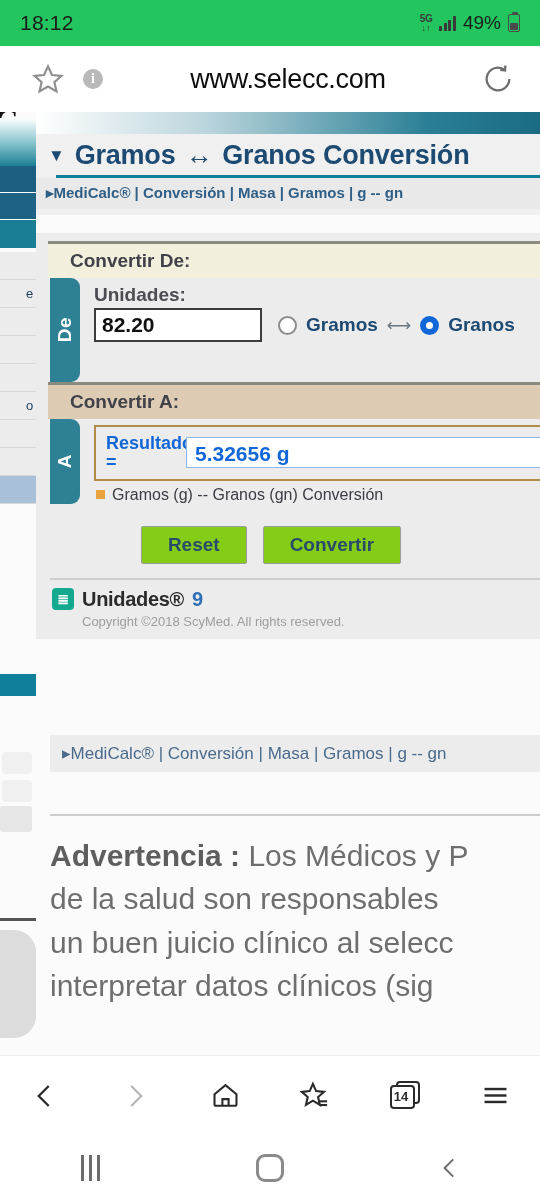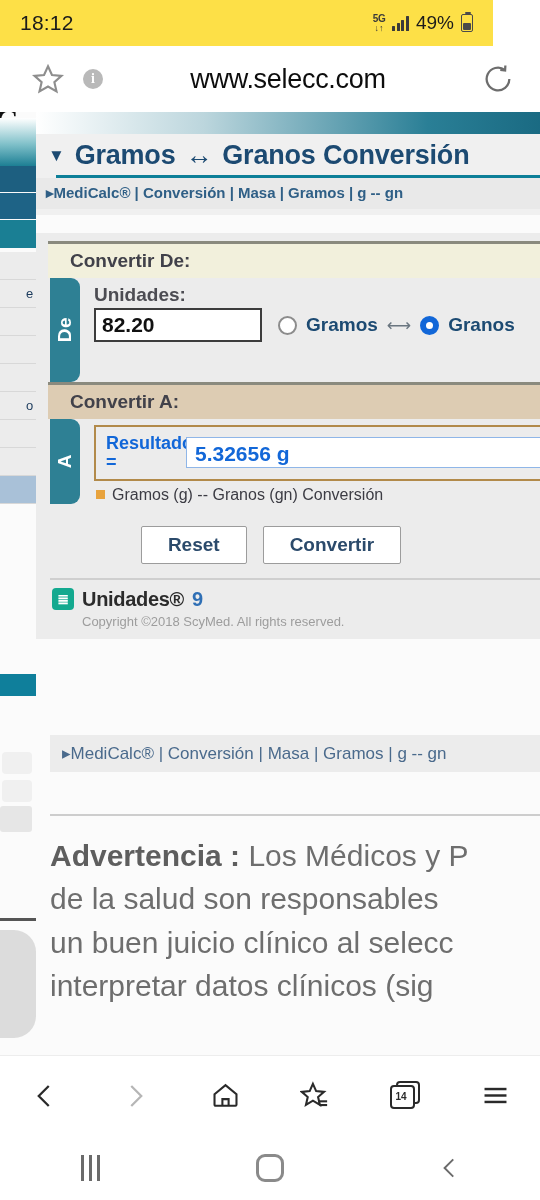--- a/index.html
+++ b/index.html
@@ -6,23 +6,23 @@
   html, body {
     width: 540px; height: 1200px;
     font-family: "Liberation Sans", sans-serif;
     background: #ffffff;
     overflow: hidden;
   }
   .phone { position: relative; width: 540px; height: 1200px; background: #fff; }
 
   
   .statusbar {
-    position: absolute; top: 0; left: 0; width: 493px; height: 46px;
+    position: absolute; top: 0; left: 0; width: 540px; height: 46px;
     display: flex; align-items: center; justify-content: space-between;
-    padding: 0 20px; background: #fde047;
+    padding: 0 20px; background: #22c55e;
   }
   .status-time { font-size: 21px; color: #1b1b1b; letter-spacing: .2px; }
   .status-right { display: flex; align-items: center; gap: 7px; }
   .net5g { display: flex; flex-direction: column; align-items: center; line-height: 1; }
   .net5g .lbl { font-size: 10px; font-weight: bold; color: #3a3a3a; letter-spacing: -.3px;}
   .net5g .arr { font-size: 9px; color: #3a3a3a; line-height: 1; }
   .bars { display: flex; align-items: flex-end; gap: 1.5px; height: 16px; }
   .bars i { display: block; width: 3px; background: #3a3a3a; border-radius: .5px; }
   .bars i:nth-child(1){height:5px} .bars i:nth-child(2){height:8px}
   .bars i:nth-child(3){height:11px} .bars i:nth-child(4){height:15px}
@@ -135,21 +135,21 @@
     white-space:nowrap; overflow:hidden; }
   .sub-link { padding: 5px 0 0 2px; font-size: 16px; color:#3c3c44; display:flex;
     align-items:center; gap:7px; white-space:nowrap; }
   .bullet { width: 9px; height: 9px; background:#e8a33d; display:inline-block; }
 
   .factors { display:flex; padding: 10px 0 0 14px; }
   .factors .fl { width: 112px; font-size: 17px; color:#4c4c52; line-height: 1.35; }
   .factors .fv { font-size: 17px; font-weight:bold; color:#2b3b4e; line-height: 1.35; }
 
   .btn-row { display:flex; justify-content:center; gap: 16px; padding: 12px 0 0 0; margin-right: 90px; }
-  .btn { background:#ffffff; border:1px solid #9c9c9c; border-radius:2px;
+  .btn { background:#84cc16; border:1px solid #9c9c9c; border-radius:2px;
     font-size: 19px; font-weight:bold; color:#2b4a6b; padding: 7px 26px;
     font-family:"Liberation Sans",sans-serif; }
 
   .foot-rule { height:2px; background:#cfcfcf; margin: 14px 14px 0 14px; }
   .medicalc { display:flex; align-items:center; gap:8px; padding: 8px 0 0 16px; }
   .mc-ico { width: 22px; height: 22px; background:#13a98f; border-radius:4px;
     color:#fff; font-size: 14px; font-weight:bold; display:flex; align-items:center;
     justify-content:center; font-family:"Liberation Serif", serif; }
   .mc-name { font-size: 20px; font-weight:bold; color:#2b2b2b; letter-spacing:-.3px; }
   .mc-ver { font-size: 20px; font-weight:bold; color:#2f6fb5; }
@@ -168,21 +168,21 @@
     background:#fff; display:flex; align-items:center; justify-content:space-around;
     border-top: 1px solid #ededed; }
   .bb { display:flex; align-items:center; justify-content:center; width:62px; height:62px; color:#2a2a2a; }
   .bb.dim { color:#b6b6b6; }
   .tabcount { position:relative; width: 30px; height:30px; }
   .tabcount .sq { position:absolute; left:0; top:4px; width:25px; height:24px;
     border:2.3px solid #2a2a2a; border-radius:4px; background:#fff; }
   .tabcount .sq2 { position:absolute; left:6px; top:0px; width:24px; height:23px;
     border:2.3px solid #2a2a2a; border-radius:4px; background:transparent; z-index:0;}
   .tabcount .n { position:absolute; left:0; top:4px; width:22px; height:24px;
-    display:flex; align-items:center; justify-content:center; font-size:10px;
+    display:flex; align-items:center; justify-content:center; font-size:13px;
     font-weight:bold; color:#2a2a2a; z-index:2; }
 
   
   .navbar { position:absolute; top: 1135px; left:0; width:540px; height:65px;
     background:#fff; display:flex; align-items:center; justify-content:space-around; }
   .nv { display:flex; align-items:center; justify-content:center; width: 80px; height:48px; color:#6b6b6b; }
   .recents { display:flex; gap:5px; }
   .recents i { display:block; width:3px; height:26px; background:#6b6b6b; }
   .homecircle { width:28px; height:28px; border:3px solid #8a8a8a; border-radius:9px; }
 </style>

